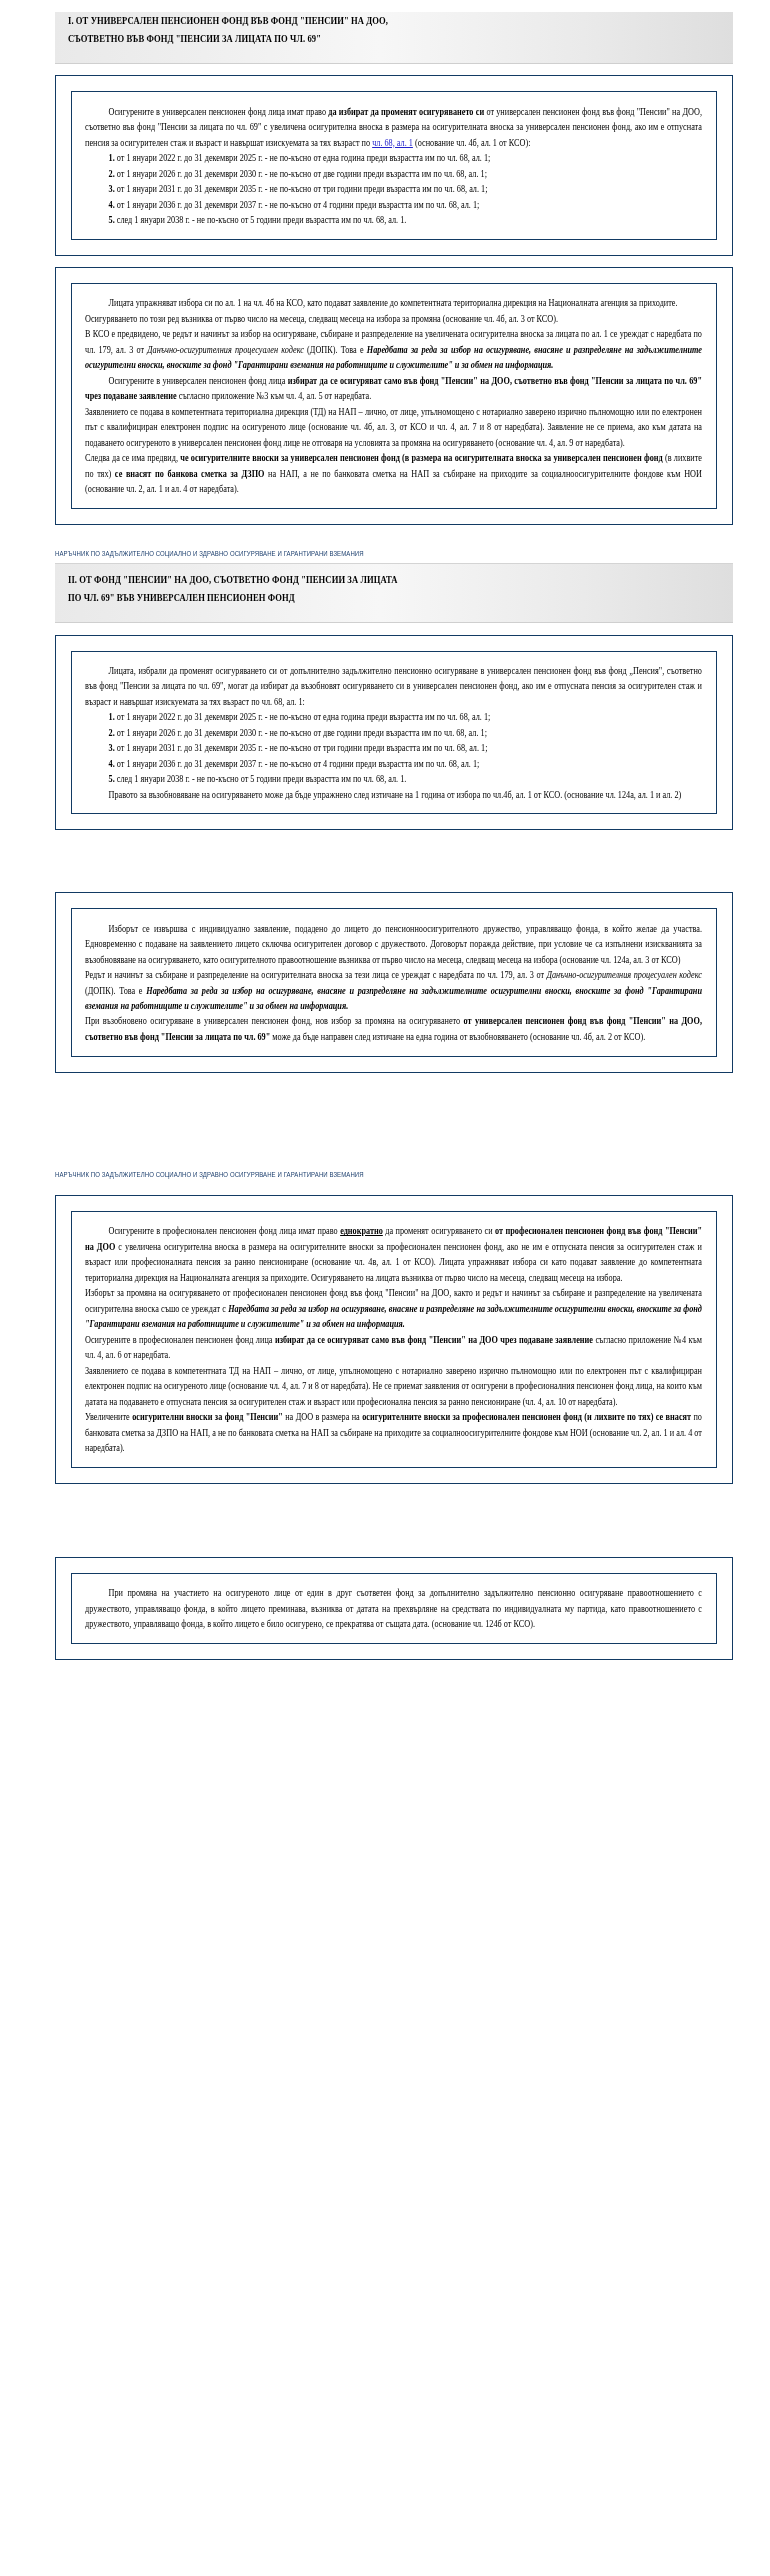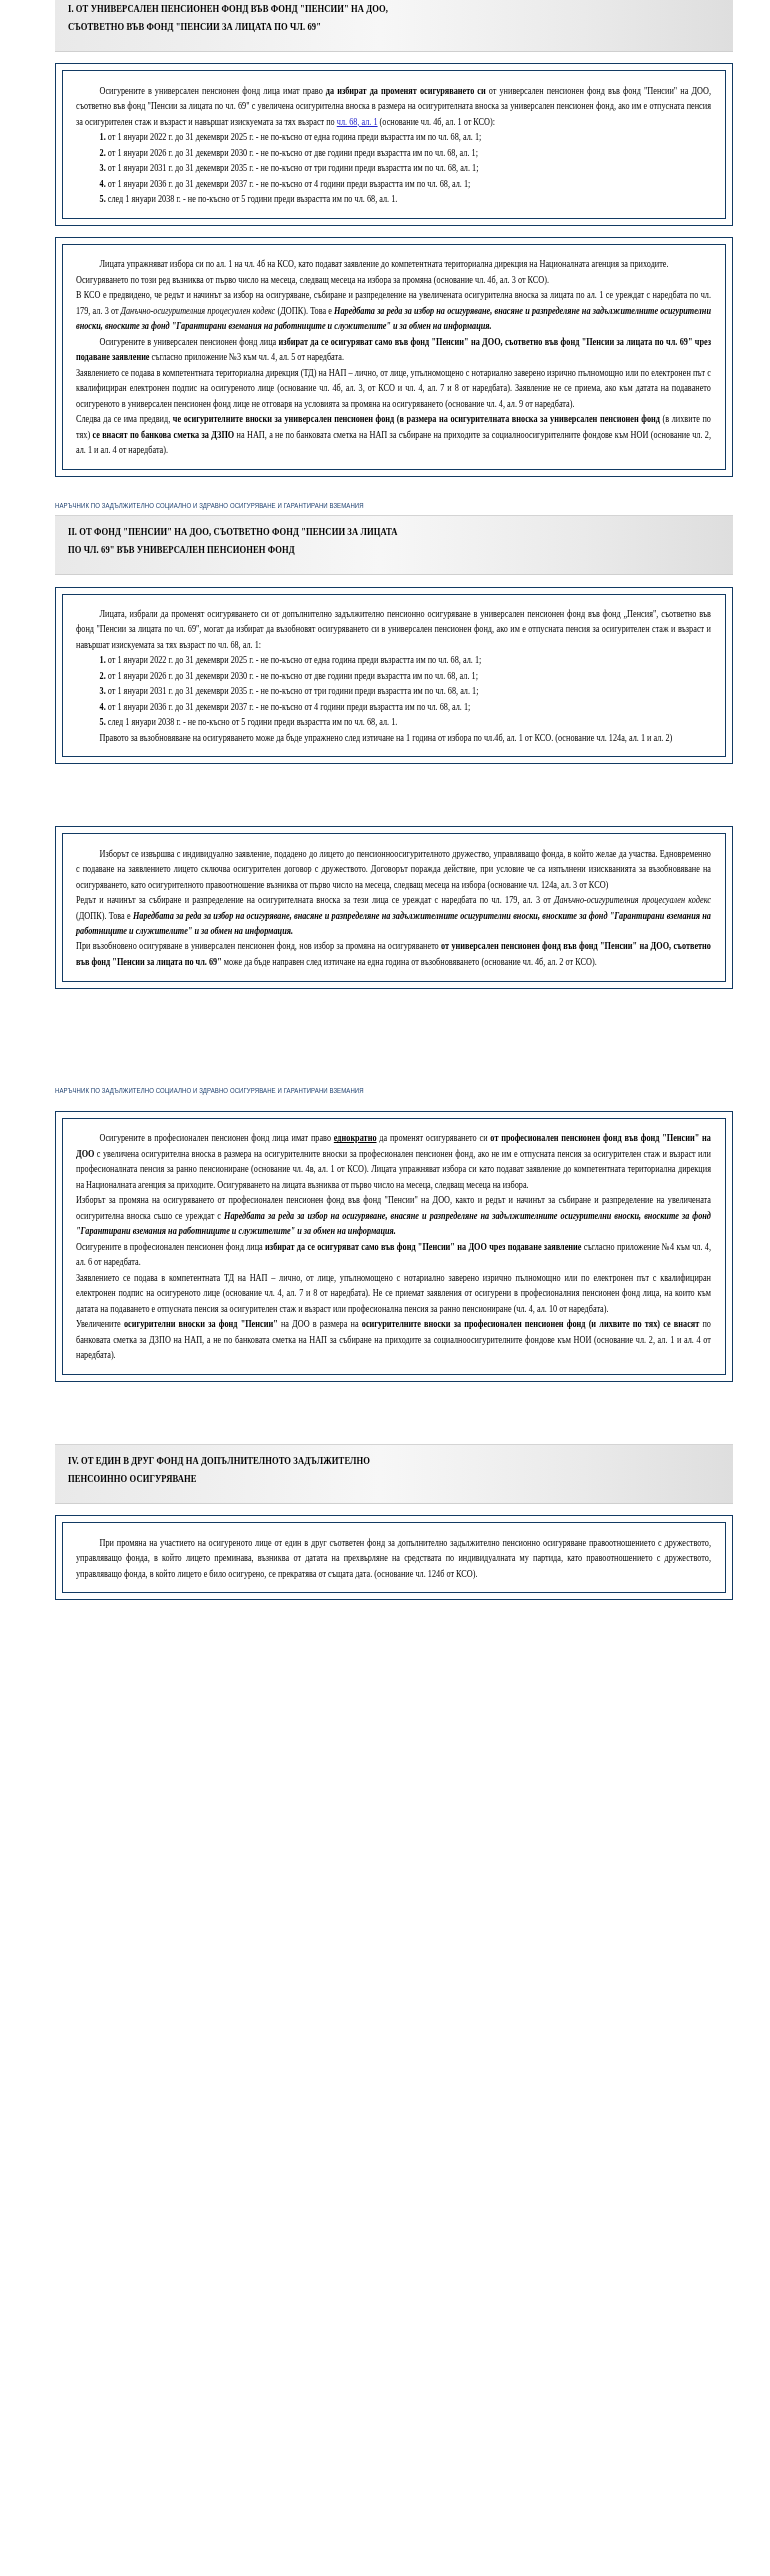--- a/index.html
+++ b/index.html
@@ -8,21 +8,21 @@
     padding: 0;
     background: #ffffff;
   }
   body {
     width: 771px;
     font-family: "Liberation Serif", "DejaVu Serif", serif;
     color: #000000;
   }
   .page {
     width: 751px;
-    margin: 0 auto;
+    margin: 12px auto;
     padding: 0;
     box-sizing: border-box;
   }
 
   
   .section-banner {
     margin: 0 28px 0 45px;
     background: linear-gradient(to right, #e9e9e9 0%, #efefef 22%, #f7f7f7 48%, #eaeaea 78%, #dedede 100%);
     border-top: 0.5px solid #d4d4d4;
     border-bottom: 0.5px solid #cfcfcf;
@@ -60,21 +60,21 @@
     transform: scaleX(0.86);
     transform-origin: left center;
     width: 116%;
     white-space: nowrap;
   }
 
   
   .content-box {
     margin: 0 28px 0 45px;
     border: 1px solid #123a63;
-    padding: 6px;
+    padding: 15px;
     box-sizing: border-box;
     background: #ffffff;
   }
   .content-box-inner {
     border: 1px solid #123a63;
     padding: 11.3px 13.4px 11.3px 13.4px;
     box-sizing: border-box;
   }
 
   p.para {
@@ -187,24 +187,20 @@
       <p class="para indent"><span>Осигурените в професионален пенсионен фонд лица имат право </span><b class="u">еднократно</b><span> да променят осигуряването си </span><b>от професионален пенсионен фонд във фонд "Пенсии" на ДОО</b><span> с увеличена осигурителна вноска в размера на осигурителните вноски за професионален пенсионен фонд, ако не им е отпусната пенсия за осигурителен стаж и възраст или професионалната пенсия за ранно пенсиониране (основание чл. 4в, ал. 1 от КСО). Лицата упражняват избора си като подават заявление до компетентната териториална дирекция на Националната агенция за приходите. Осигуряването на лицата възниква от първо число на месеца, следващ месеца на избора.</span></p>
       <p class="para"><span>Изборът за промяна на осигуряването от професионален пенсионен фонд във фонд "Пенсии" на ДОО, както и редът и начинът за събиране и разпределение на увеличената осигурителна вноска съшо се уреждат с </span><span class="bi">Наредбата за реда за избор на осигуряване, внасяне и разпределяне на задължителните осигурителни вноски, вноските за фонд "Гарантирани вземания на работниците и служителите" и за обмен на информация.</span></p>
       <p class="para"><span>Осигурените в професионален пенсионен фонд лица </span><b>избират да се осигуряват само във фонд "Пенсии" на ДОО чрез подаване заявление</b><span> съгласно приложение №4 към чл. 4, ал. 6 от наредбата.</span></p>
       <p class="para">Заявлението се подава в компетентната ТД на НАП – лично, от лице, упълномощено с нотариално заверено изрично пълномощно или по електронен път с квалифициран електронен подпис на осигуреното лице (основание чл. 4, ал. 7 и 8 от наредбата). Не се приемат заявления от осигурени в професионалния пенсионен фонд лица, на които към датата на подаването е отпусната пенсия за осигурителен стаж и възраст или професионална пенсия за ранно пенсиониране (чл. 4, ал. 10 от наредбата).</p>
       <p class="para"><span>Увеличените </span><b>осигурителни вноски за фонд "Пенсии"</b><span> на ДОО в размера на </span><b>осигурителните вноски за професионален пенсионен фонд (и лихвите по тях) </b><b>се внасят</b><span> по банковата сметка за ДЗПО на НАП, а не по банковата сметка на НАП за събиране на приходите за социалноосигурителните фондове към НОИ (основание чл. 2, ал. 1 и ал. 4 от наредбата).</span></p>
     </div>
   </div>
 
   <div class="spacer-xl"></div>
 
-  <div class="section-banner">
-    <h1 class="section-title">IV. ОТ ЕДИН В ДРУГ ФОНД НА ДОПЪЛНИТЕЛНОТО ЗАДЪЛЖИТЕЛНО
-ПЕНСОИННО ОСИГУРЯВАНЕ</h1>
-  </div>
 
   <div class="spacer-s"></div>
 
   <div class="content-box">
     <div class="content-box-inner">
       <p class="para indent">При промяна на участието на осигуреното лице от един в друг съответен фонд за допълнително задължително пенсионно осигуряване правоотношението с дружеството, управляващо фонда, в който лицето преминава, възниква от датата на прехвърляне на средствата по индивидуалната му партида, като правоотношението с дружеството, управляващо фонда, в който лицето е било осигурено, се прекратява от същата дата. (основание чл. 124б от КСО).</p>
     </div>
   </div>
 
   <div class="spacer-s"></div>

